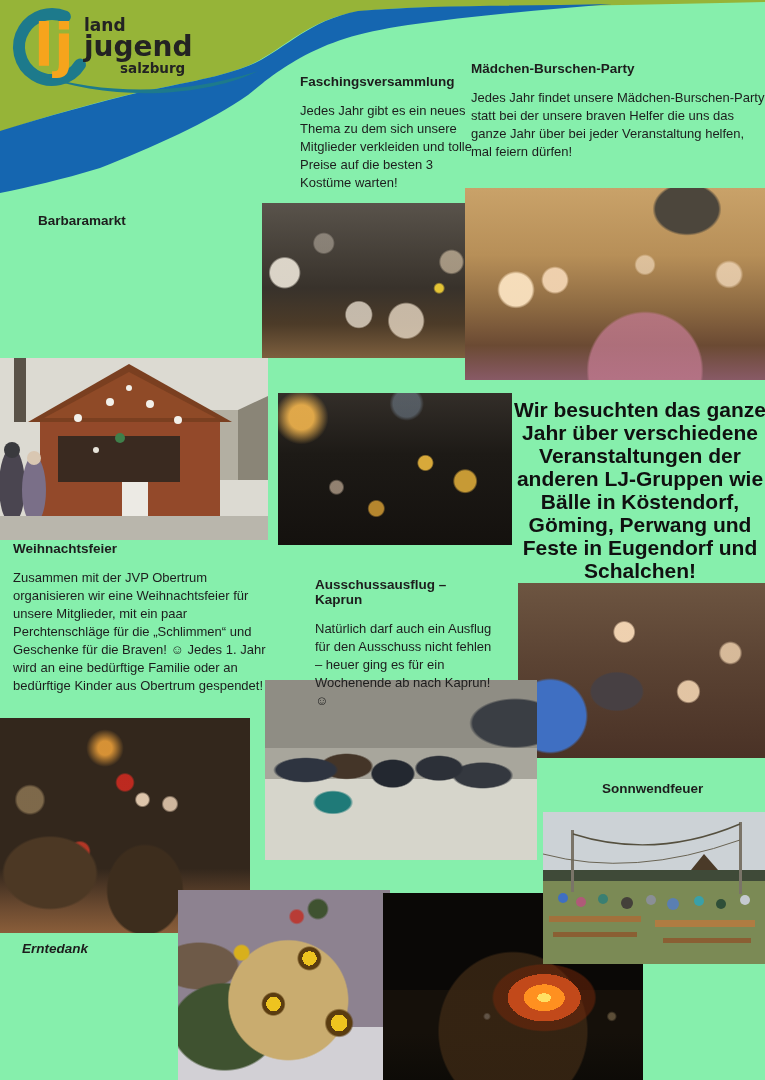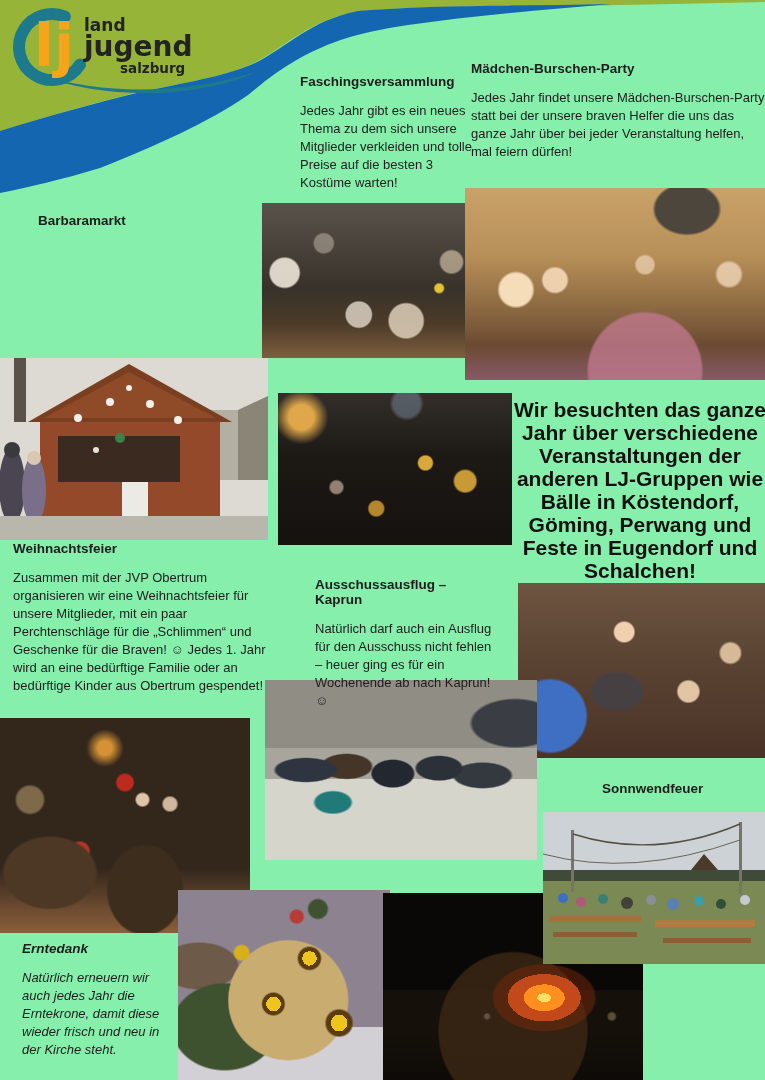--- a/index.html
+++ b/index.html
@@ -211,16 +211,15 @@
     <h3>Ausschussausflug – Kaprun</h3>
     <p>Natürlich darf auch ein Ausflug für den Ausschuss nicht fehlen – heuer ging es für ein Wochenende ab nach Kaprun! ☺</p>
   </div>
 
   <div class="sec" id="sec-sonnwend">
     <h3>Sonnwendfeuer</h3>
   </div>
 
   <div class="sec" id="sec-erntedank">
     <h3>Erntedank</h3>
-    <p>Natürlich erneuern wir auch jedes Jahr die Erntekrone, damit diese wieder frisch und neu in der Kirche steht.</p>
   </div>
 
 </div>
 
 </body></html>

